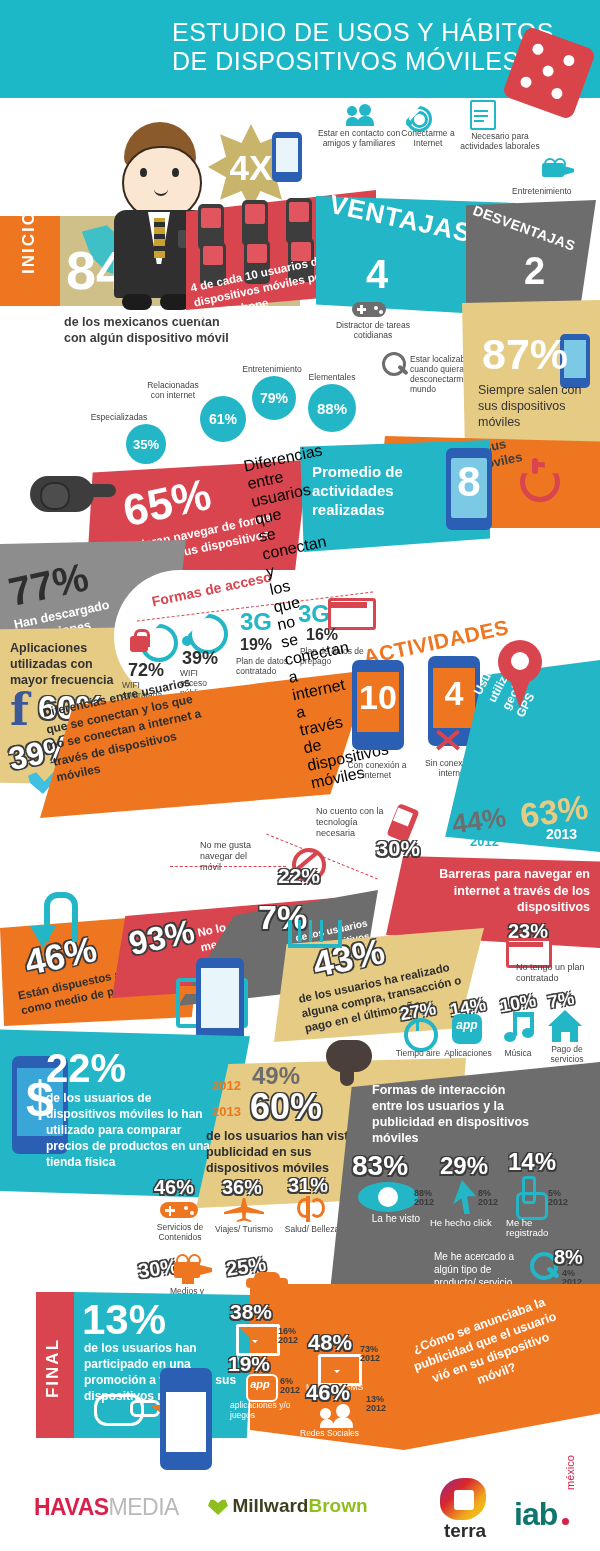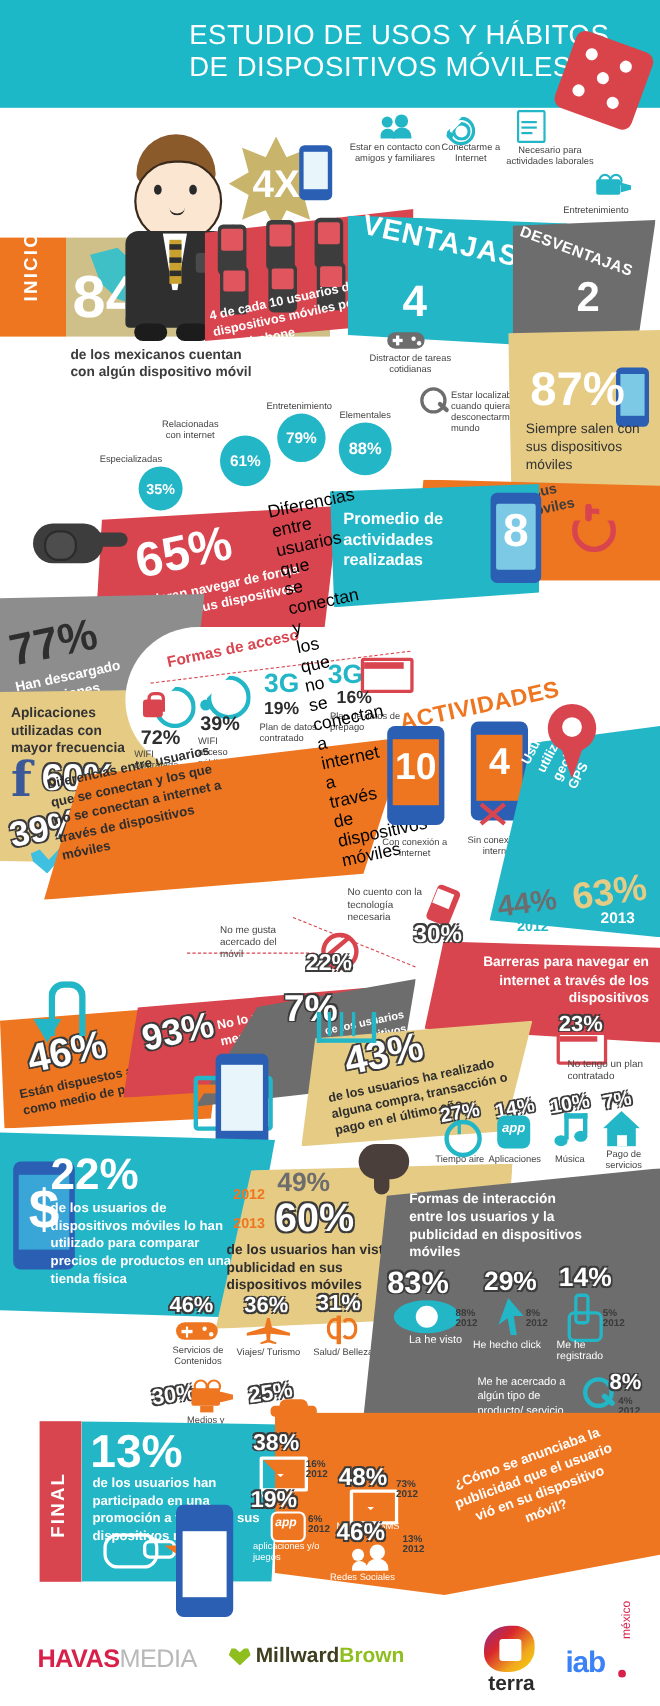--- a/index.html
+++ b/index.html
@@ -315,21 +315,21 @@
   <div class="abs nosel" style="left:402px;top:866px;width:188px;color:#fff;font-size:12.5px;line-height:16.5px;font-weight:bold;text-align:right;">Barreras para navegar en internet a través de los dispositivos</div>
 
   <div class="abs" style="left:262px;top:856px;width:120px;border-top:1.5px dashed #d9454f;transform:rotate(22deg);"></div>
   <div class="abs" style="left:170px;top:866px;width:116px;border-top:1.5px dashed #d9454f;"></div>
 
   <div class="lbl" style="left:316px;top:806px;width:72px;text-align:left;font-size:9px;line-height:11px;">No cuento con la tecnología necesaria</div>
   <div class="abs" style="left:392px;top:806px;width:22px;height:34px;background:#d9454f;border-radius:4px;transform:rotate(22deg);"></div>
   <div class="abs" style="left:395px;top:810px;width:16px;height:14px;background:#fff;transform:rotate(22deg);"></div>
   <div class="abs nosel pct-out" style="left:376px;top:836px;width:70px;font-size:22px;">30%</div>
 
-  <div class="lbl" style="left:200px;top:840px;width:68px;text-align:left;font-size:9px;line-height:11px;">No me gusta acercado del móvil</div>
+  <div class="lbl" style="left:200px;top:840px;width:68px;text-align:left;font-size:9px;line-height:11px;">No me gusta navegar del móvil</div>
   <div class="abs" style="left:292px;top:848px;width:26px;height:26px;border:4px solid #d9454f;border-radius:50%;"></div>
   <div class="abs" style="left:294px;top:859px;width:26px;height:4px;background:#d9454f;transform:rotate(-40deg);"></div>
   <div class="abs nosel pct-out" style="left:278px;top:864px;width:70px;font-size:21px;">22%</div>
 
   <div class="abs nosel pct-out" style="left:508px;top:920px;width:70px;font-size:20px;">23%</div>
   <div class="abs" style="left:506px;top:938px;width:40px;height:24px;border:3px solid #d9454f;border-radius:3px;background:#fff;"></div>
   <div class="abs" style="left:509px;top:942px;width:34px;height:5px;background:#d9454f;"></div>
   <div class="lbl" style="left:516px;top:962px;width:80px;text-align:left;font-size:9px;line-height:11px;">No tengo un plan contratado</div>
 
   <div class="abs" style="left:0;top:912px;width:204px;height:114px;background:#ef7620;
@@ -571,19 +571,19 @@
                  clip-path:polygon(50% 100%,0 45%,12% 10%,30% 10%,50% 30%,70% 10%,88% 10%,100% 45%);"></span>
     <span style="color:#3f3f20;font-size:19px;font-weight:bold;">Millward</span><span style="color:#8fbf1f;font-size:19px;font-weight:bold;">Brown</span>
   </div>
   <div class="abs" style="left:430px;top:1478px;width:70px;height:62px;">
     <div class="abs" style="left:10px;top:0;width:46px;height:42px;border-radius:50% 40% 50% 40%;
          background:linear-gradient(135deg,#8e2f8e 0%,#d8262d 35%,#f0a81e 70%,#f5d408 100%);"></div>
     <div class="abs" style="left:24px;top:12px;width:20px;height:20px;background:#fff;border-radius:3px;"></div>
     <div class="abs" style="left:2px;top:42px;width:66px;text-align:center;color:#2b2b2b;font-size:19px;font-weight:bold;">terra</div>
   </div>
   <div class="abs" style="left:514px;top:1488px;width:76px;height:44px;">
-    <div class="abs" style="left:0;top:8px;color:#3b82f6;font-size:27px;font-weight:bold;letter-spacing:-1px;">iab</div>
+    <div class="abs" style="left:0;top:8px;color:#0f766e;font-size:32px;font-weight:bold;letter-spacing:-1px;">iab</div>
     <div class="abs" style="left:48px;top:30px;width:7px;height:7px;border-radius:50%;background:#d8214a;"></div>
     <div class="abs" style="left:50px;top:2px;color:#d8214a;font-size:11px;transform:rotate(-90deg);transform-origin:left top;
                 white-space:nowrap;">méxico</div>
   </div>
 
 </div>
 
 </body></html>

